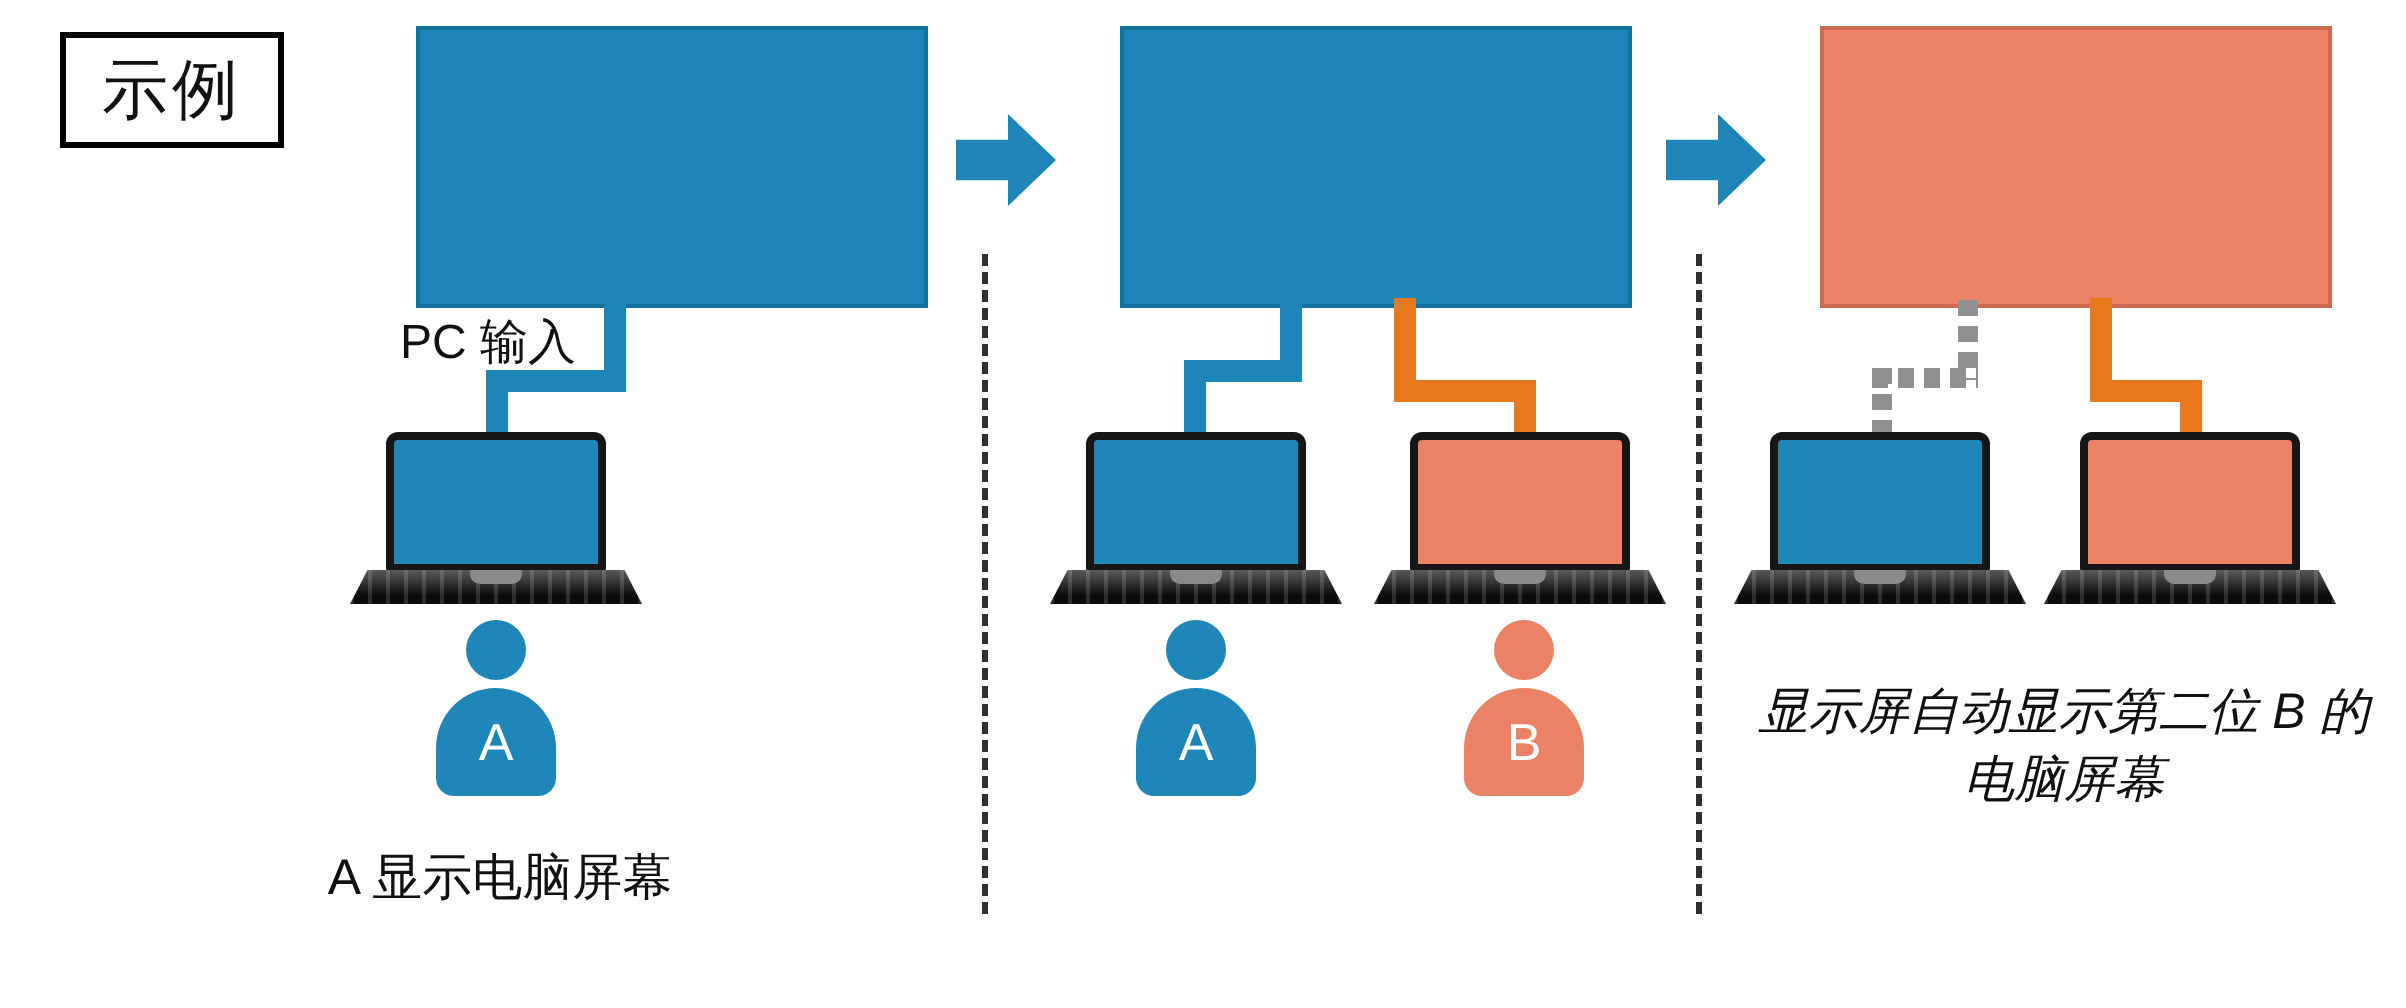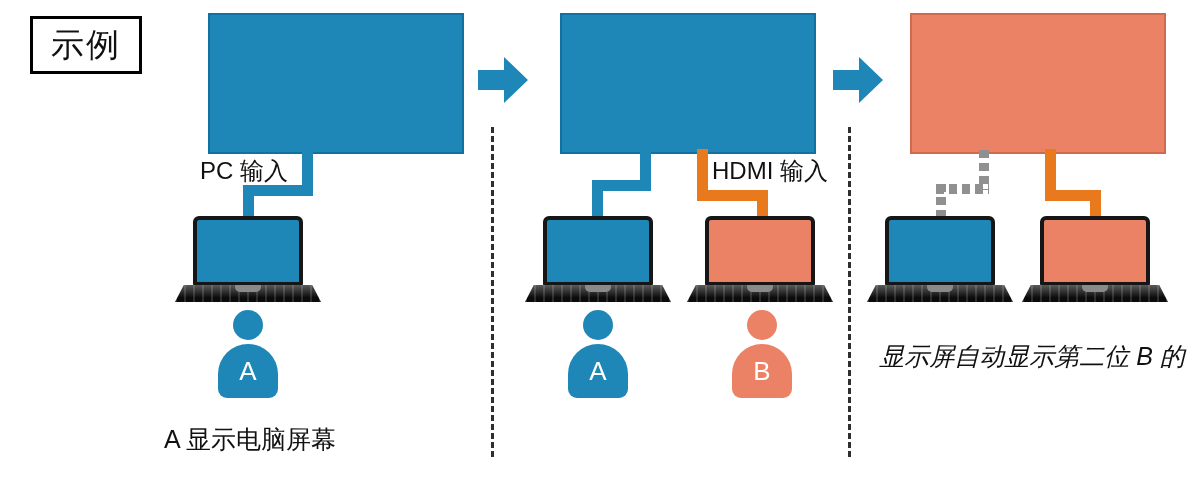--- a/index.html
+++ b/index.html
@@ -119,21 +119,20 @@
   <div class="abs monitor blue" style="left:560px;top:13px;"></div>
 
   <div class="seg blue" style="left:640px;top:149px;width:11px;height:40px;"></div>
   <div class="seg blue" style="left:592px;top:180px;width:59px;height:11px;"></div>
   <div class="seg blue" style="left:592px;top:180px;width:11px;height:38px;"></div>
 
   <div class="seg orange" style="left:697px;top:149px;width:11px;height:50px;"></div>
   <div class="seg orange" style="left:697px;top:190px;width:71px;height:11px;"></div>
   <div class="seg orange" style="left:757px;top:190px;width:11px;height:28px;"></div>
 
-  <div class="abs cable-label" style="left:712px;top:155px;">HDMI 输入</div>
 
   <div class="abs laptop" style="left:525px;top:216px;">
     <div class="lap-screen blue"></div>
     <div class="lap-base"></div>
   </div>
 
   <div class="abs laptop" style="left:687px;top:216px;">
     <div class="lap-screen salmon"></div>
     <div class="lap-base"></div>
   </div>
@@ -172,15 +171,16 @@
     <div class="lap-base"></div>
   </div>
 
   <div class="abs laptop" style="left:1022px;top:216px;">
     <div class="lap-screen salmon"></div>
     <div class="lap-base"></div>
   </div>
 
   <div class="abs caption wrap" style="left:872px;top:340px;width:320px;font-style:italic;">
     <div>显示屏自动显示第二位 B 的</div>
+    <div>电脑屏幕</div>
   </div>
 
 </div>
 
 </body></html>

